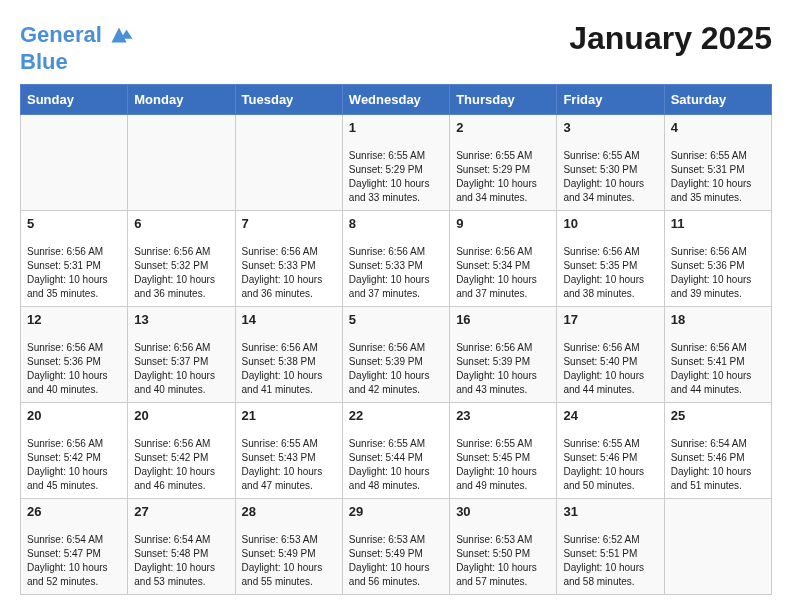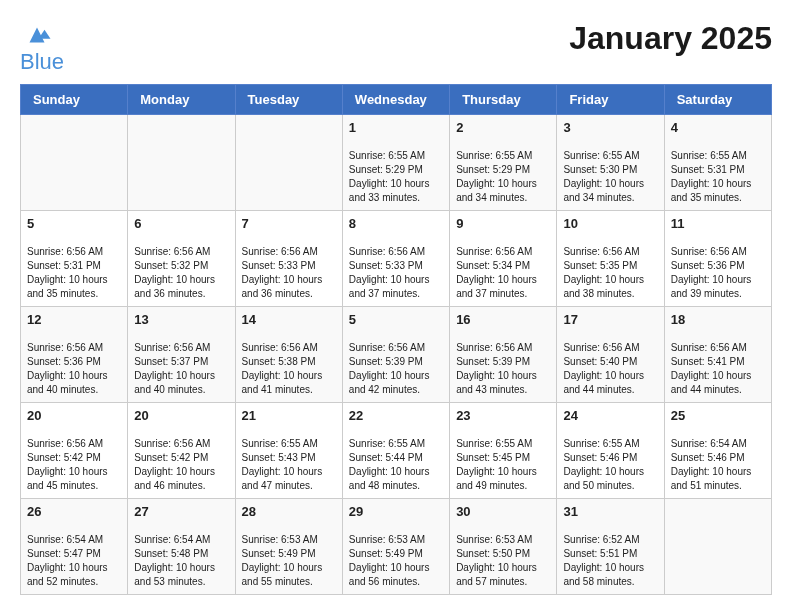--- a/index.html
+++ b/index.html
@@ -48,21 +48,21 @@
     }
     table {
       width: 100%;
       border-collapse: collapse;
       border: 1px solid #ccc;
     }
     th {
       background-color: #3a6ebf;
       color: #fff;
       font-size: 13px;
-      padding: 7px 12px;
+      padding: 7px 6px;
       text-align: left;
       border: 1px solid #5580cc;
       font-weight: bold;
     }
     td {
       border: 1px solid #ccc;
       vertical-align: top;
       padding: 5px 6px;
       width: calc(100% / 7);
       font-size: 10.5px;
@@ -93,26 +93,29 @@
       background: #f0f0f0;
     }
   </style>
 </head>
 <body>
 
 <div class="header">
   <div class="logo">
     <div>
       <div style="display:flex;align-items:center;">
+        <div class="logo-text">
+          <span>General</span>
+        </div>
         <svg class="logo-icon" viewBox="0 0 40 30">
           <polygon points="10,25 20,5 30,25" fill="#4a90d9"></polygon>
           <polygon points="22,20 30,8 38,20" fill="#4a90d9"></polygon>
         </svg>
       </div>
-      <div class="logo-text" style="color:#4a90d9;font-size:22px;font-weight:normal;">Blue</div>
+      <div class="logo-text" style="color:#4a90d9;font-size:22px;font-weight:bold;">Blue</div>
     </div>
   </div>
   <div class="title-block">
     <div class="month-title">January 2025</div>
   </div>
 </div>
 
 <table>
   <thead>
     <tr>

